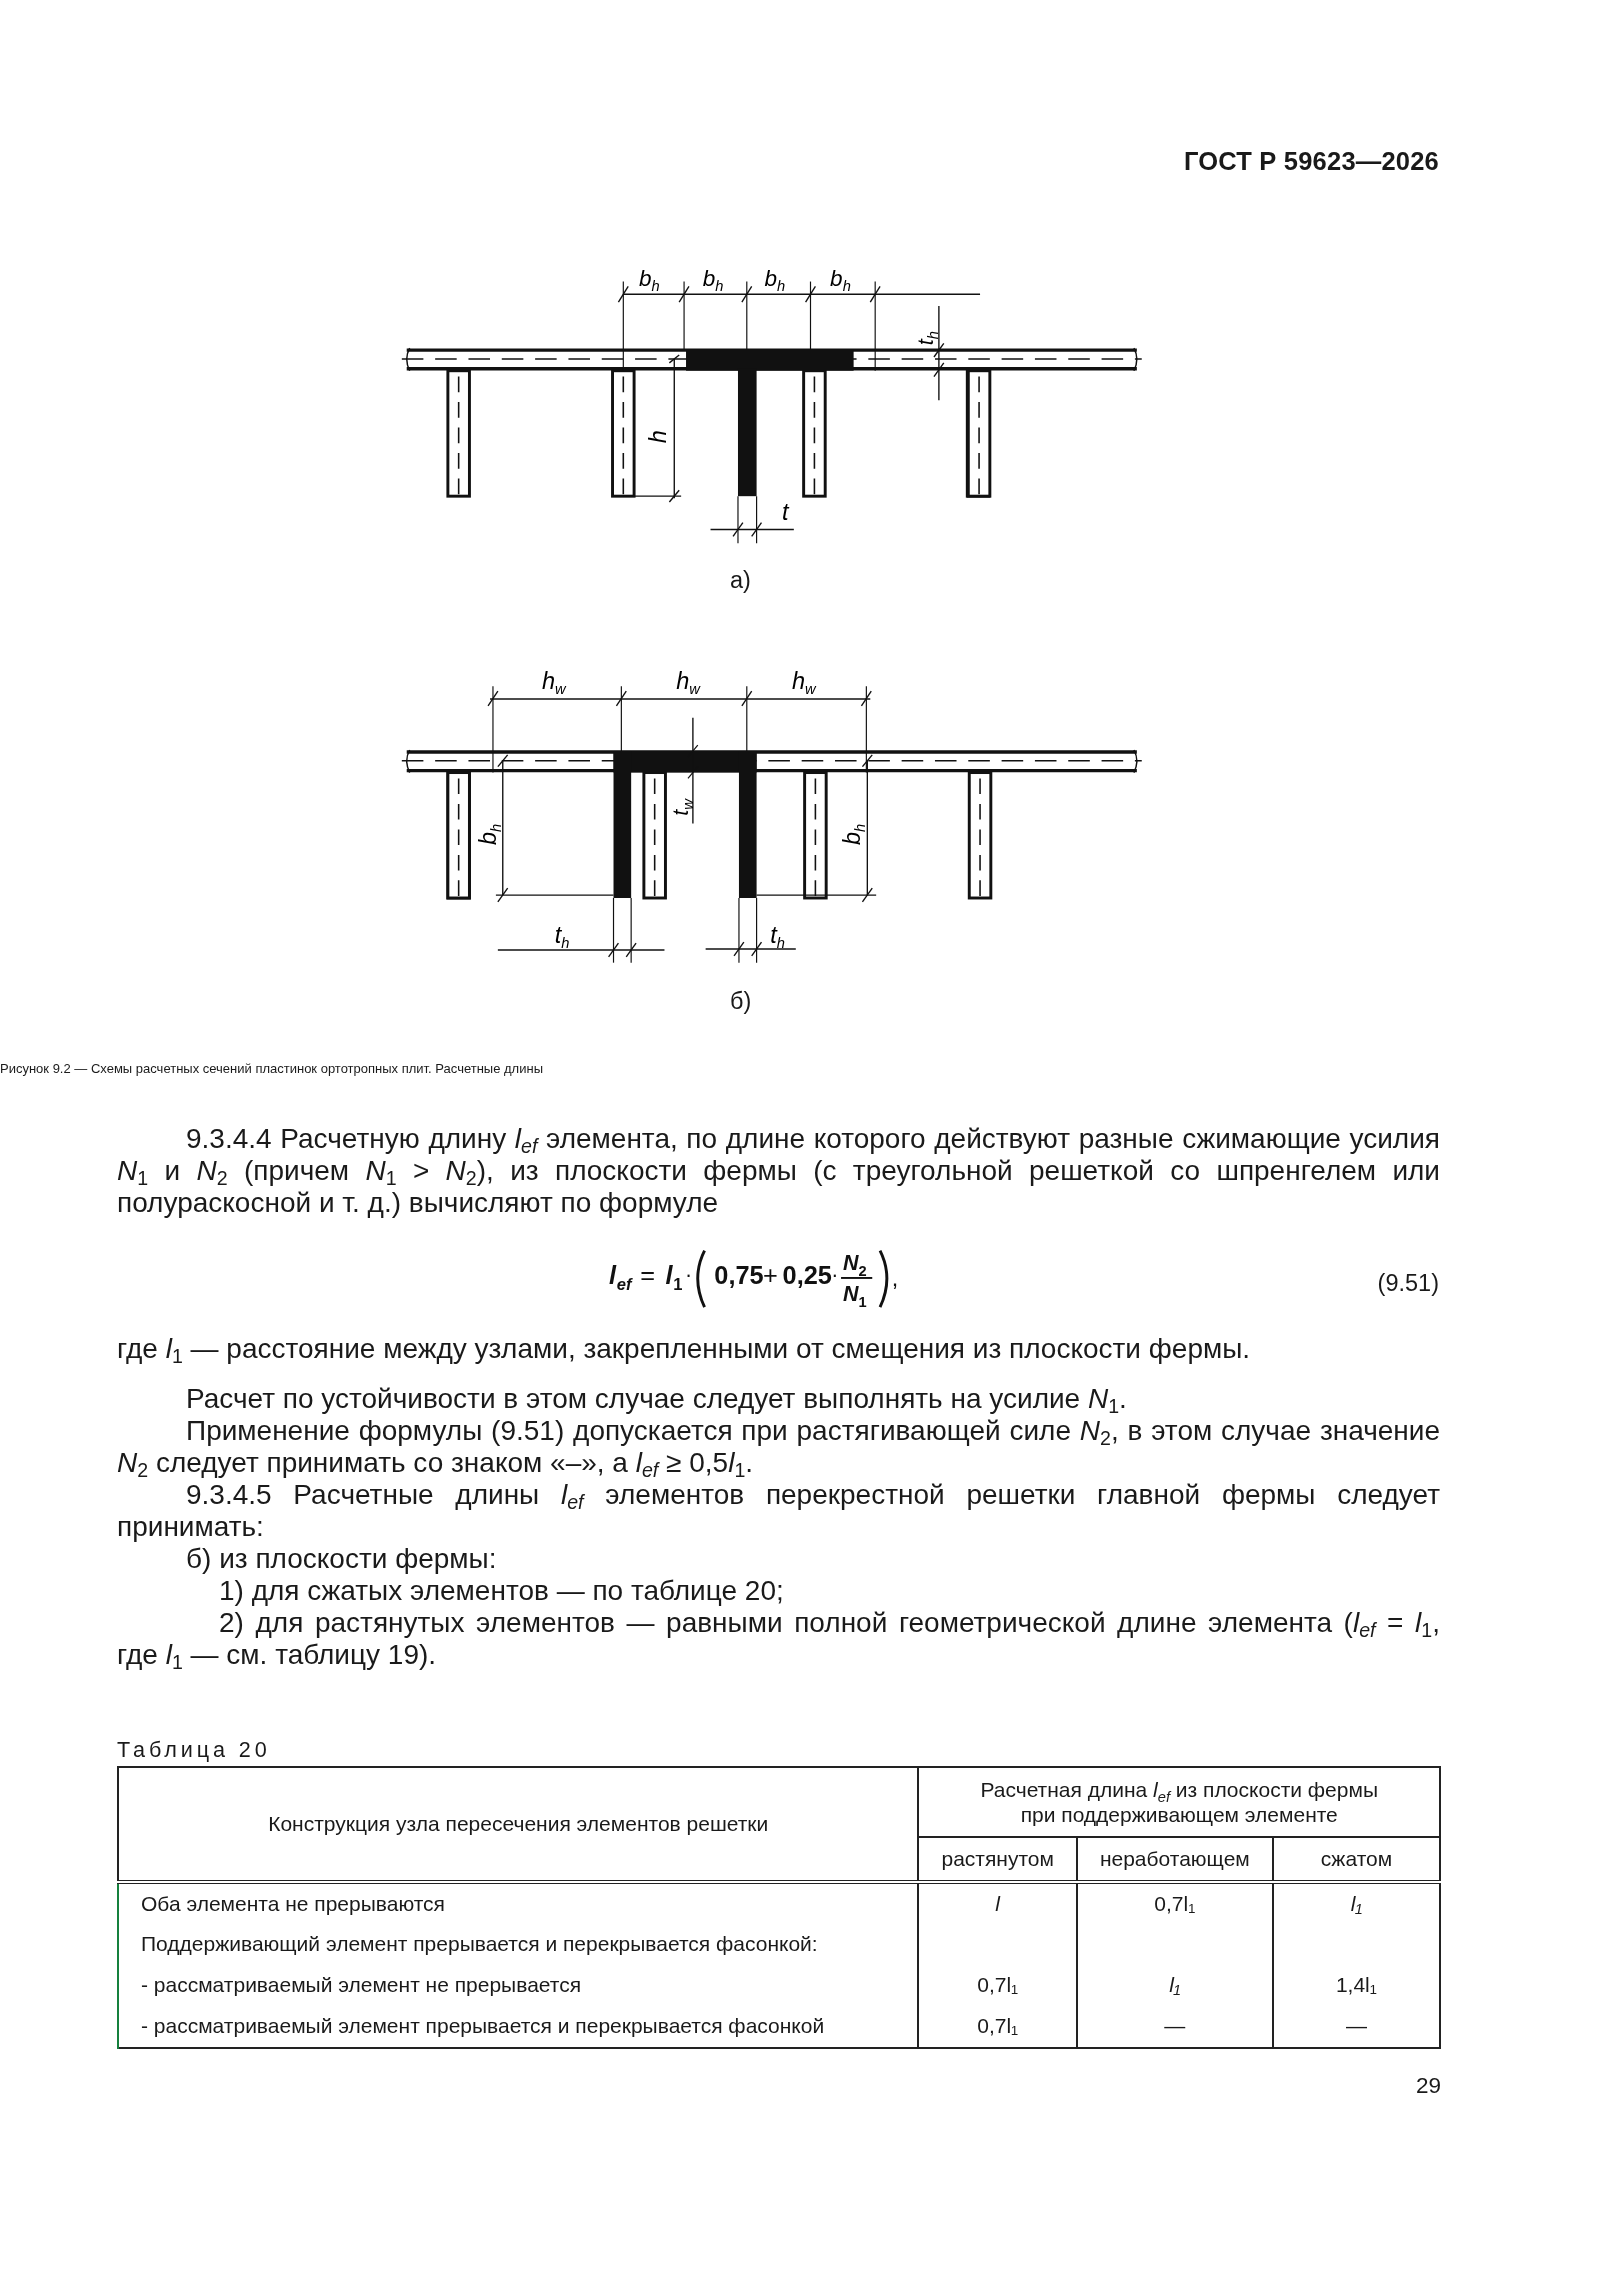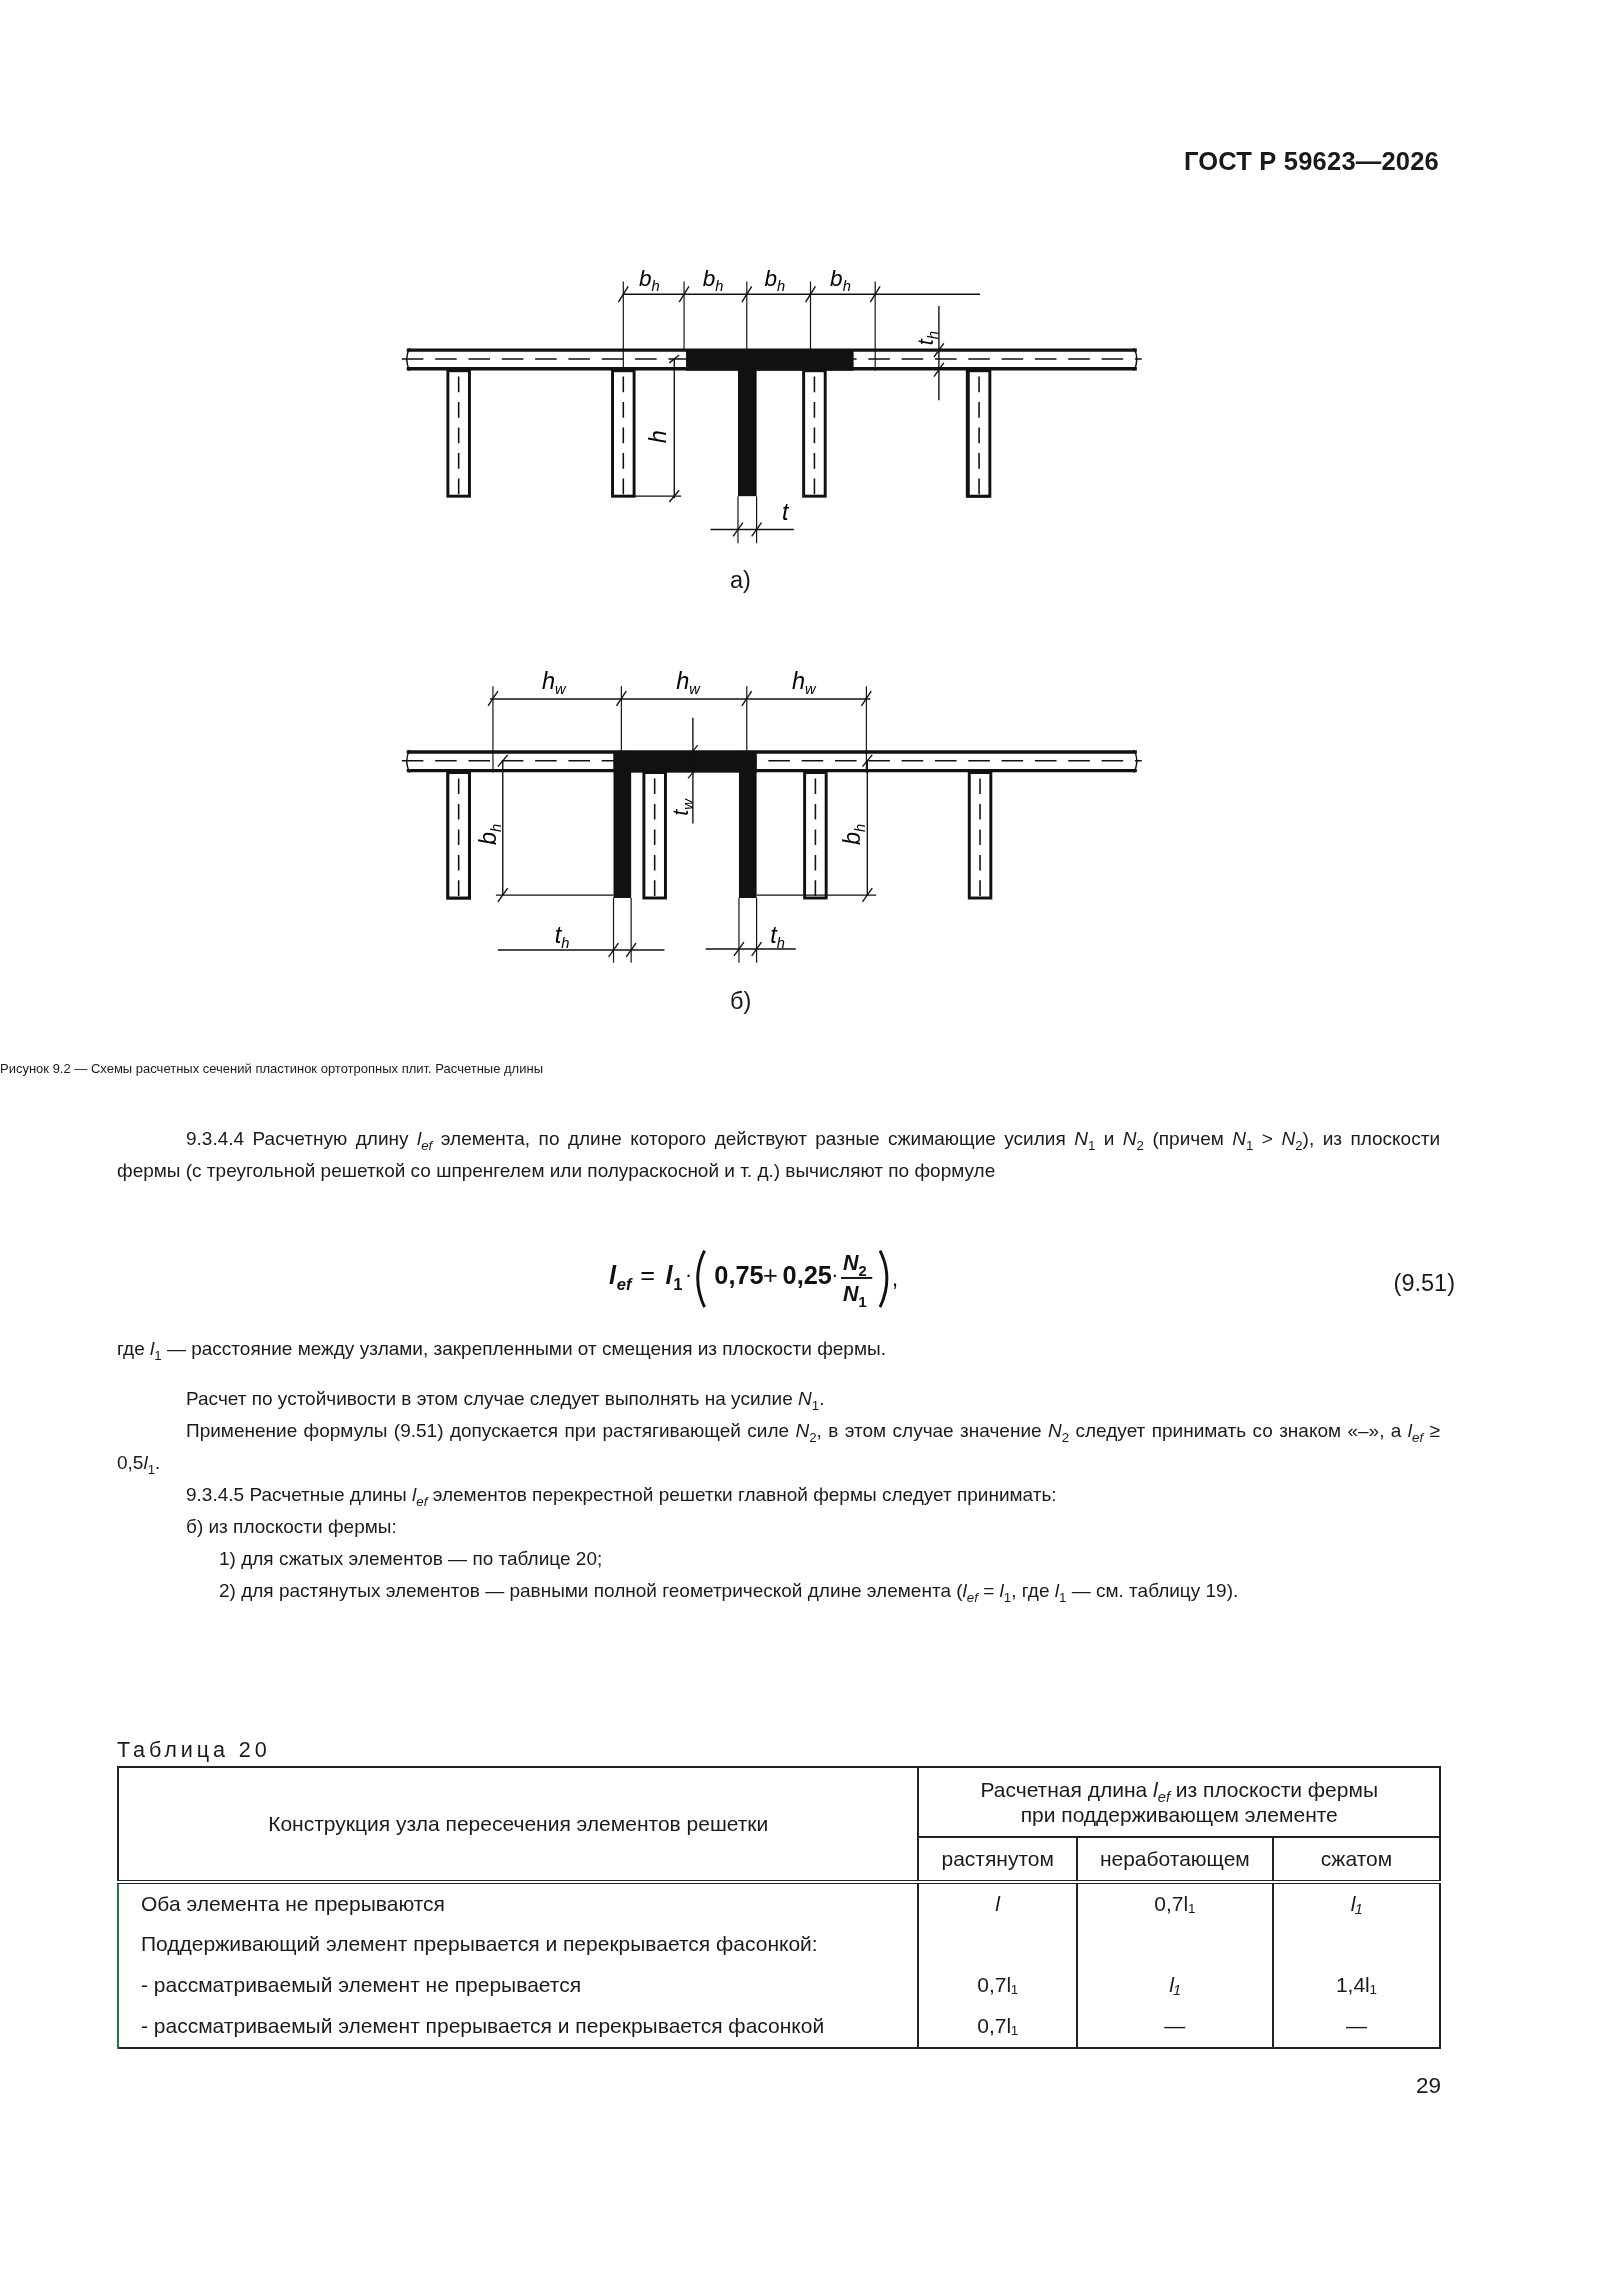--- a/index.html
+++ b/index.html
@@ -4,28 +4,28 @@
 <style>
   html, body { margin:0; padding:0; background:#ffffff; }
   body { width:1621px; height:2293px; position:relative; overflow:hidden;
          font-family:"Liberation Sans", sans-serif; color:#1a1a1a; }
   .abs { position:absolute; }
   .header { left:1127px; top:147px; width:312px; text-align:right;
             font-weight:bold; font-size:25.5px; letter-spacing:0.2px; }
   .fig { left:0; top:0; }
   .fig-label { font-size:23px; }
   .caption { left:0; width:1621px; top:1061px; text-align:left; font-size:13px; }
-  .body-text { left:117px; width:1323px; font-size:19px; line-height:32px; }
+  .body-text { left:117px; width:1323px; font-size:28px; line-height:32px; }
   .p { margin:0; text-align:justify; }
   .ind1 { text-indent:69px; }
   .ind2 { text-indent:102px; }
   i { font-style:italic; }
   sub { font-size:70%; vertical-align:-4.9px; line-height:0; }
   .formula { left:588px; top:1237px; width:853px; height:78px; }
-  .eqnum { right:166px; top:1270px; font-size:23.5px;margin-left:40px; }
+  .eqnum { right:182px; top:1270px; font-size:23.5px;margin-left:40px; }
   .tbl-title { left:117px; top:1737px; font-size:21.6px; letter-spacing:3.9px; }
   table.t { position:absolute; left:117px; top:1766px; width:1324px;
             border-collapse:collapse; font-size:21px; }
   table.t td, table.t th { font-weight:normal; padding:0 22px; }
   .t-head th { border:2px solid #222; text-align:center; }
   .t-body td { border-left:2px solid #15803d; border-right:2px solid #222; }
   .t-body td.num { text-align:center; }
   .page-num { left:1372px; top:2073px; width:69px; text-align:right; font-size:22.5px; }
 </style>
 </head>

